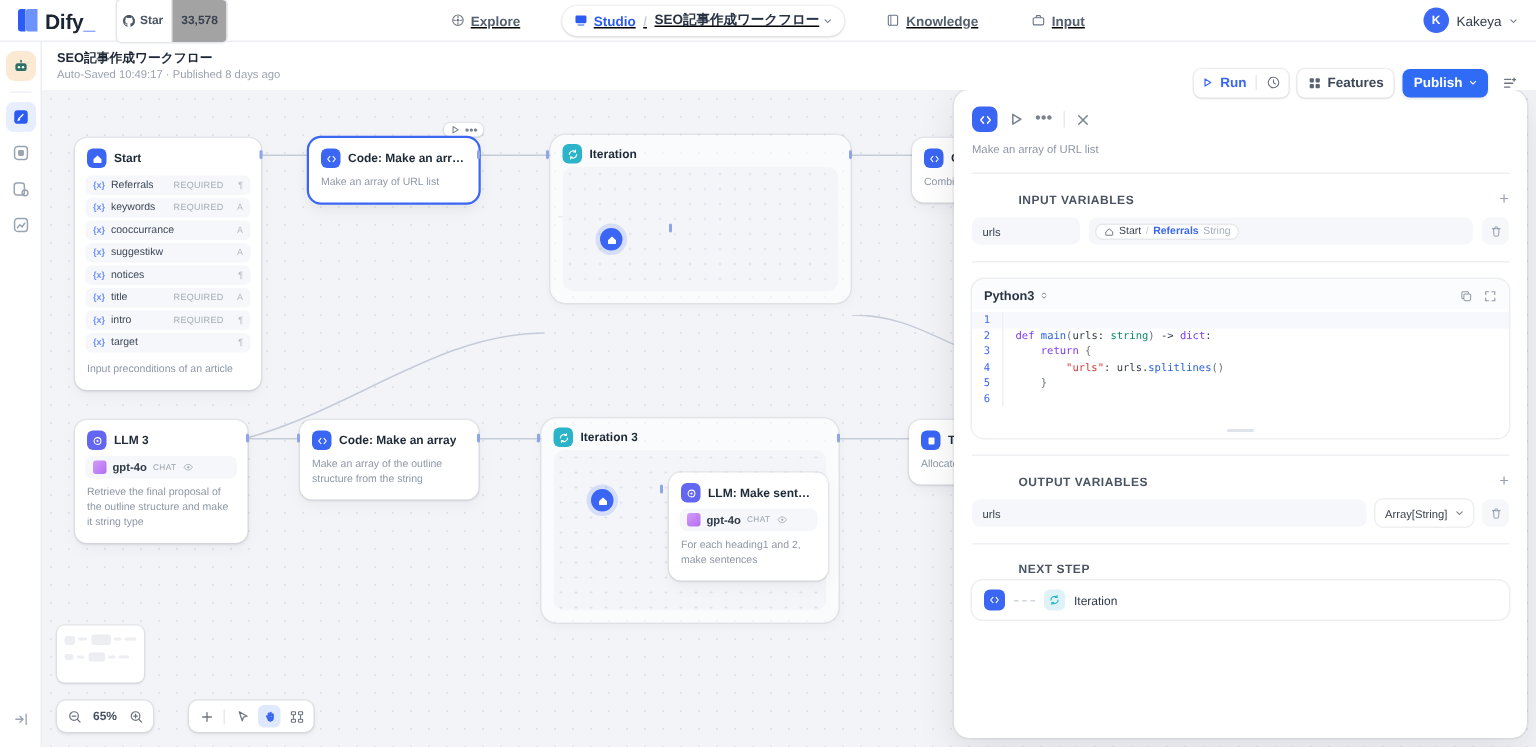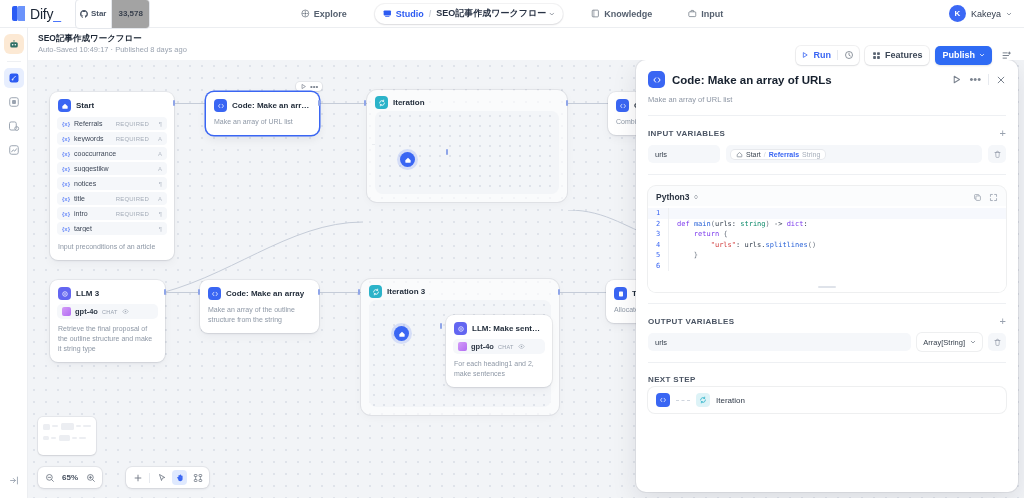--- a/index.html
+++ b/index.html
@@ -15,36 +15,36 @@
   .topbar {
     position: absolute; top: 0; left: 0; width: 1024px; height: 28px;
     background: #ffffff; border-bottom: 1px solid #eceef1;
     display: flex; align-items: center; z-index: 40;
   }
   .brand { display: flex; align-items: center; gap: 5px; padding-left: 12px; }
   .brand-mark { width: 13px; height: 15px; position: relative; }
   .brand-mark i { position: absolute; display: block; border-radius: 2px 0 0 2px; }
   .bm1 { left: 0; top: 0; width: 5px; height: 15px; background: #2b5cf5; }
   .bm2 { left: 5px; top: 0; width: 8px; height: 15px; background: #6b93fb; border-radius: 0 3px 3px 0; }
-  .brand-name { font-size: 14px; font-weight: 400; color: #1b2534; letter-spacing: -.2px; }
+  .brand-name { font-size: 14px; font-weight: 700; color: #1b2534; letter-spacing: -.2px; }
   .brand-name .u { color: #3f6dfb; }
 
   .star-chip {
     margin-left: 14px; height: 30px; display: flex; align-items: center;
     border: 1px solid #e4e7ec; border-radius: 4px; overflow: hidden; background: #fff;
   }
   .star-chip .left { display: flex; align-items: center; gap: 3px; padding: 0 5px 0 4px; height: 100%; }
   .star-chip .lbl { font-size: 8px; color: #4a5565; font-weight: 600; }
   .star-chip .count {
     font-size: 8px; color: #39414e; font-weight: 600;
     padding: 0 6px; height: 100%; display: flex; align-items: center;
     border-left: 1px solid #e4e7ec; background: #a3a3a3;
   }
 
-  .nav { position: absolute; left: 50%; transform: translateX(-50%); display: flex; gap: 20px; }
+  .nav { position: absolute; left: 50%; transform: translateX(-50%); display: flex; gap: 20px; text-decoration: underline; }
   .nav-item {
     display: flex; align-items: center; gap: 4px; height: 20px; padding: 0 8px;
     border-radius: 10px; font-size: 9px; color: #55606f; font-weight: 600; white-space: nowrap;
   }
   .nav-item.active { background: #ffffff; box-shadow: 0 1px 2px rgba(16,24,40,.10), 0 0 0 1px rgba(16,24,40,.05); color: #2c5bf2; }
   .nav-sep { color: #ccd1d9; font-size: 9px; margin: 0 1px; }
   .nav-crumb { font-size: 9px; font-weight: 700; color: #283244; display: flex; align-items: center; gap: 3px; }
 
   .user { position: absolute; right: 12px; display: flex; align-items: center; gap: 5px; }
   .avatar {
@@ -179,21 +179,21 @@
     z-index: 25; overflow: hidden;
   }
   .p-head { display: flex; align-items: center; gap: 7px; padding: 11px 12px 0 12px; }
   .p-ico { width: 17px; height: 17px; border-radius: 5px; background: #3a66f3; display: flex; align-items: center; justify-content: center; }
   .p-title { font-size: 11.5px; font-weight: 700; color: #16202e; flex: 1; }
   .p-acts { display: flex; align-items: center; gap: 7px; }
   .p-sep { width: 1px; height: 11px; background: #e7eaef; }
   .p-desc { font-size: 7.5px; color: #8d96a4; padding: 7px 12px 11px 12px; }
   .p-div { height: 1px; background: #eef0f3; margin: 0 12px; }
   .p-sec-head { display: flex; align-items: center; padding: 12px 12px 7px 12px; }
-  .p-sec-title { font-size: 8px; font-weight: 700; color: #4a5463; letter-spacing: .35px; flex: 1; }
+  .p-sec-title { font-size: 8px; font-weight: 700; color: #4a5463; letter-spacing: .35px; flex: 1; margin-left: 31px; }
   .plus { font-size: 11px; color: #98a1ae; line-height: 10px; }
 
   .io-row { display: flex; align-items: center; gap: 6px; padding: 0 12px 11px 12px; }
   .io-name {
     width: 72px; height: 18px; background: #f5f7fa; border-radius: 5px;
     display: flex; align-items: center; padding: 0 7px; font-size: 7.5px; color: #39434f;
   }
   .io-val {
     flex: 1; height: 18px; background: #f5f7fa; border-radius: 5px;
     display: flex; align-items: center; padding: 0 5px;
@@ -677,21 +677,20 @@
     </div>
   </div>
 
   <div class="panel">
     <div class="p-head">
       <span class="p-ico">
         <svg width="10" height="10" viewBox="0 0 12 12">
             <path d="M4.4 3.4 2.2 6l2.2 2.6M7.6 3.4 9.8 6 7.6 8.6" fill="none" stroke="#fff" stroke-width="1.2" stroke-linecap="round" stroke-linejoin="round"></path>
           </svg>
       </span>
-      <span class="p-title">Code: Make an array of URLs</span>
       <span class="p-acts">
         <svg width="11" height="11" viewBox="0 0 12 12">
             <path d="M3.5 2.4v7.2L9.3 6z" fill="none" stroke="#7b838f" stroke-width="1.1" stroke-linejoin="round"></path>
           </svg>
         <span style="font-size:11px;color:#7b838f;line-height:7px;">•••</span>
         <span class="p-sep"></span>
         <svg width="10" height="10" viewBox="0 0 12 12">
             <path d="M2.6 2.6 9.4 9.4M9.4 2.6 2.6 9.4" stroke="#7b838f" stroke-width="1.2" stroke-linecap="round"></path>
           </svg>
       </span>

